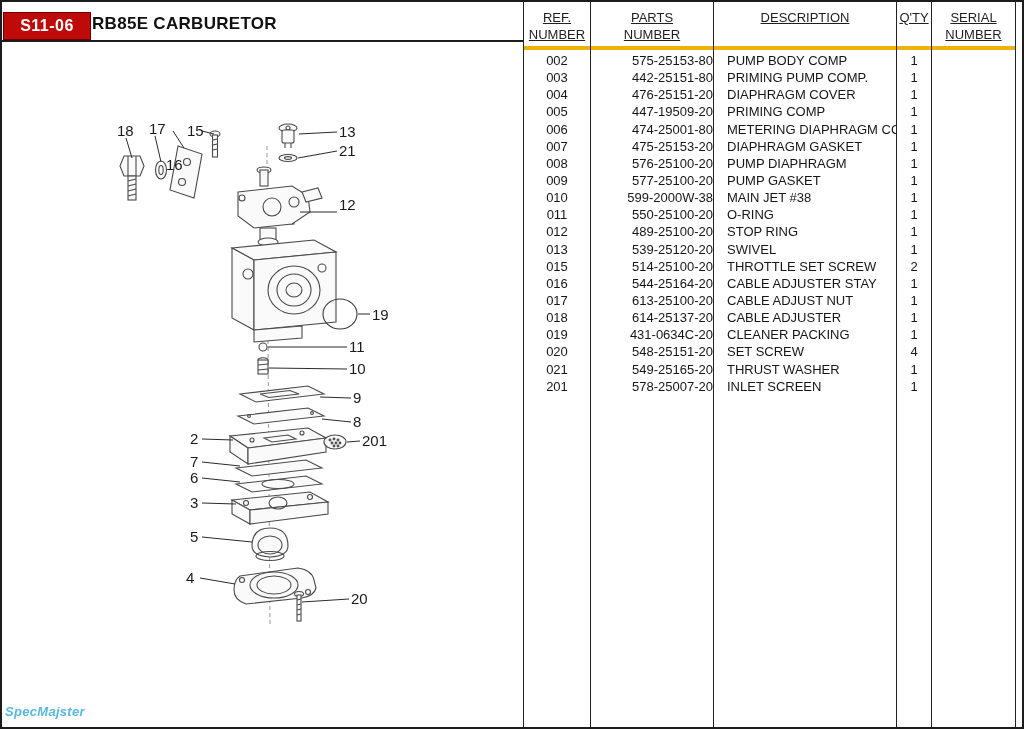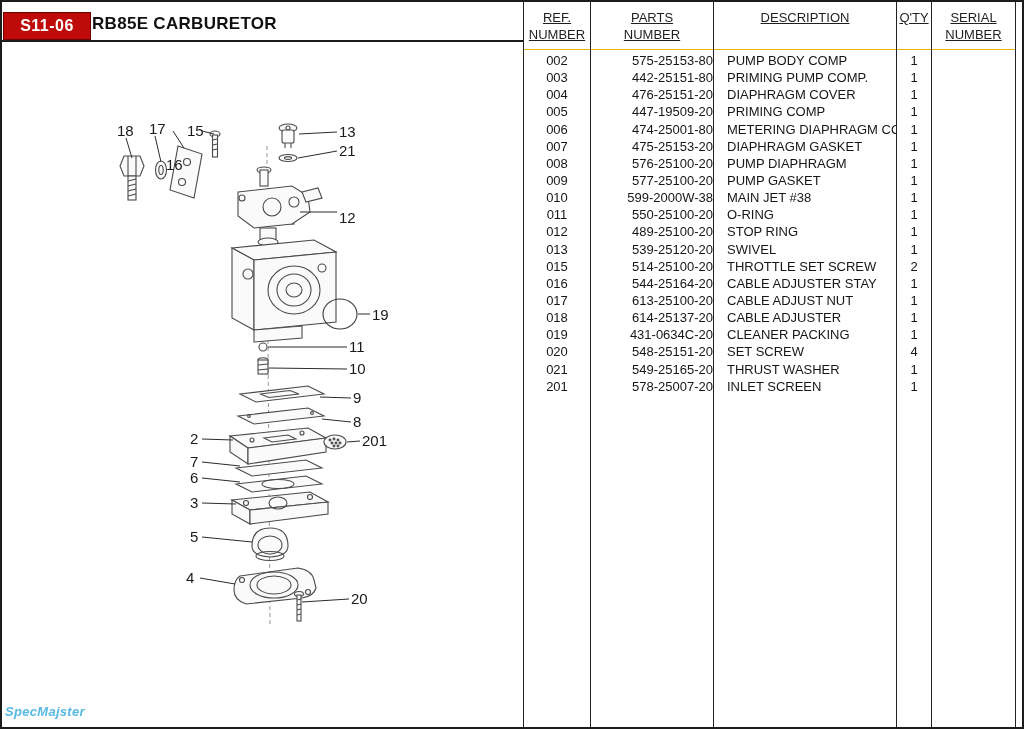--- a/index.html
+++ b/index.html
@@ -68,21 +68,21 @@
   .col { height: 100%; border-left: 1px solid #222; }
   .col:last-child { border-right: 1px solid #222; }
   .col-ref   { width: 67px; }
   .col-parts { width: 123px; }
   .col-desc  { width: 183px; }
   .col-qty   { width: 35px; }
   .col-serial{ width: 85px; }
 
   .th {
     height: 48px;
-    border-bottom: 1px solid #eab308;
+    border-bottom: 4px solid #eab308;
     display: flex; flex-direction: column;
     align-items: center;
     padding-top: 7px;
     font-size: 13px; color: #1f1f1f;
     line-height: 17px;
   }
   .th span { text-decoration: underline; }
 
   .tb { width: 100%; padding-top: 2px; }
   .cell {
@@ -303,21 +303,21 @@
     </svg>
   </div>
 
   <div class="callout-layer">
       <span class="callout" style="left: 115px; top: 80px;">18</span>
       <span class="callout" style="left: 147px; top: 78px;">17</span>
       <span class="callout" style="left: 164px; top: 73px; margin-top: 41px;">16</span>
       <span class="callout" style="left: 185px; top: 80px;">15</span>
       <span class="callout" style="left: 337px; top: 81px;">13</span>
       <span class="callout" style="left: 337px; top: 100px;">21</span>
-      <span class="callout" style="left: 337px; top: 167px;">12</span>
+      <span class="callout" style="left: 337px; top: 154px;">12</span>
       <span class="callout" style="left: 370px; top: 264px;">19</span>
       <span class="callout" style="left: 347px; top: 296px;">11</span>
       <span class="callout" style="left: 347px; top: 318px;">10</span>
       <span class="callout" style="left: 351px; top: 347px;">9</span>
       <span class="callout" style="left: 351px; top: 371px;">8</span>
       <span class="callout" style="left: 188px; top: 388px;">2</span>
       <span class="callout" style="left: 360px; top: 390px;">201</span>
       <span class="callout" style="left: 188px; top: 411px;">7</span>
       <span class="callout" style="left: 188px; top: 427px;">6</span>
       <span class="callout" style="left: 188px; top: 452px;">3</span>

